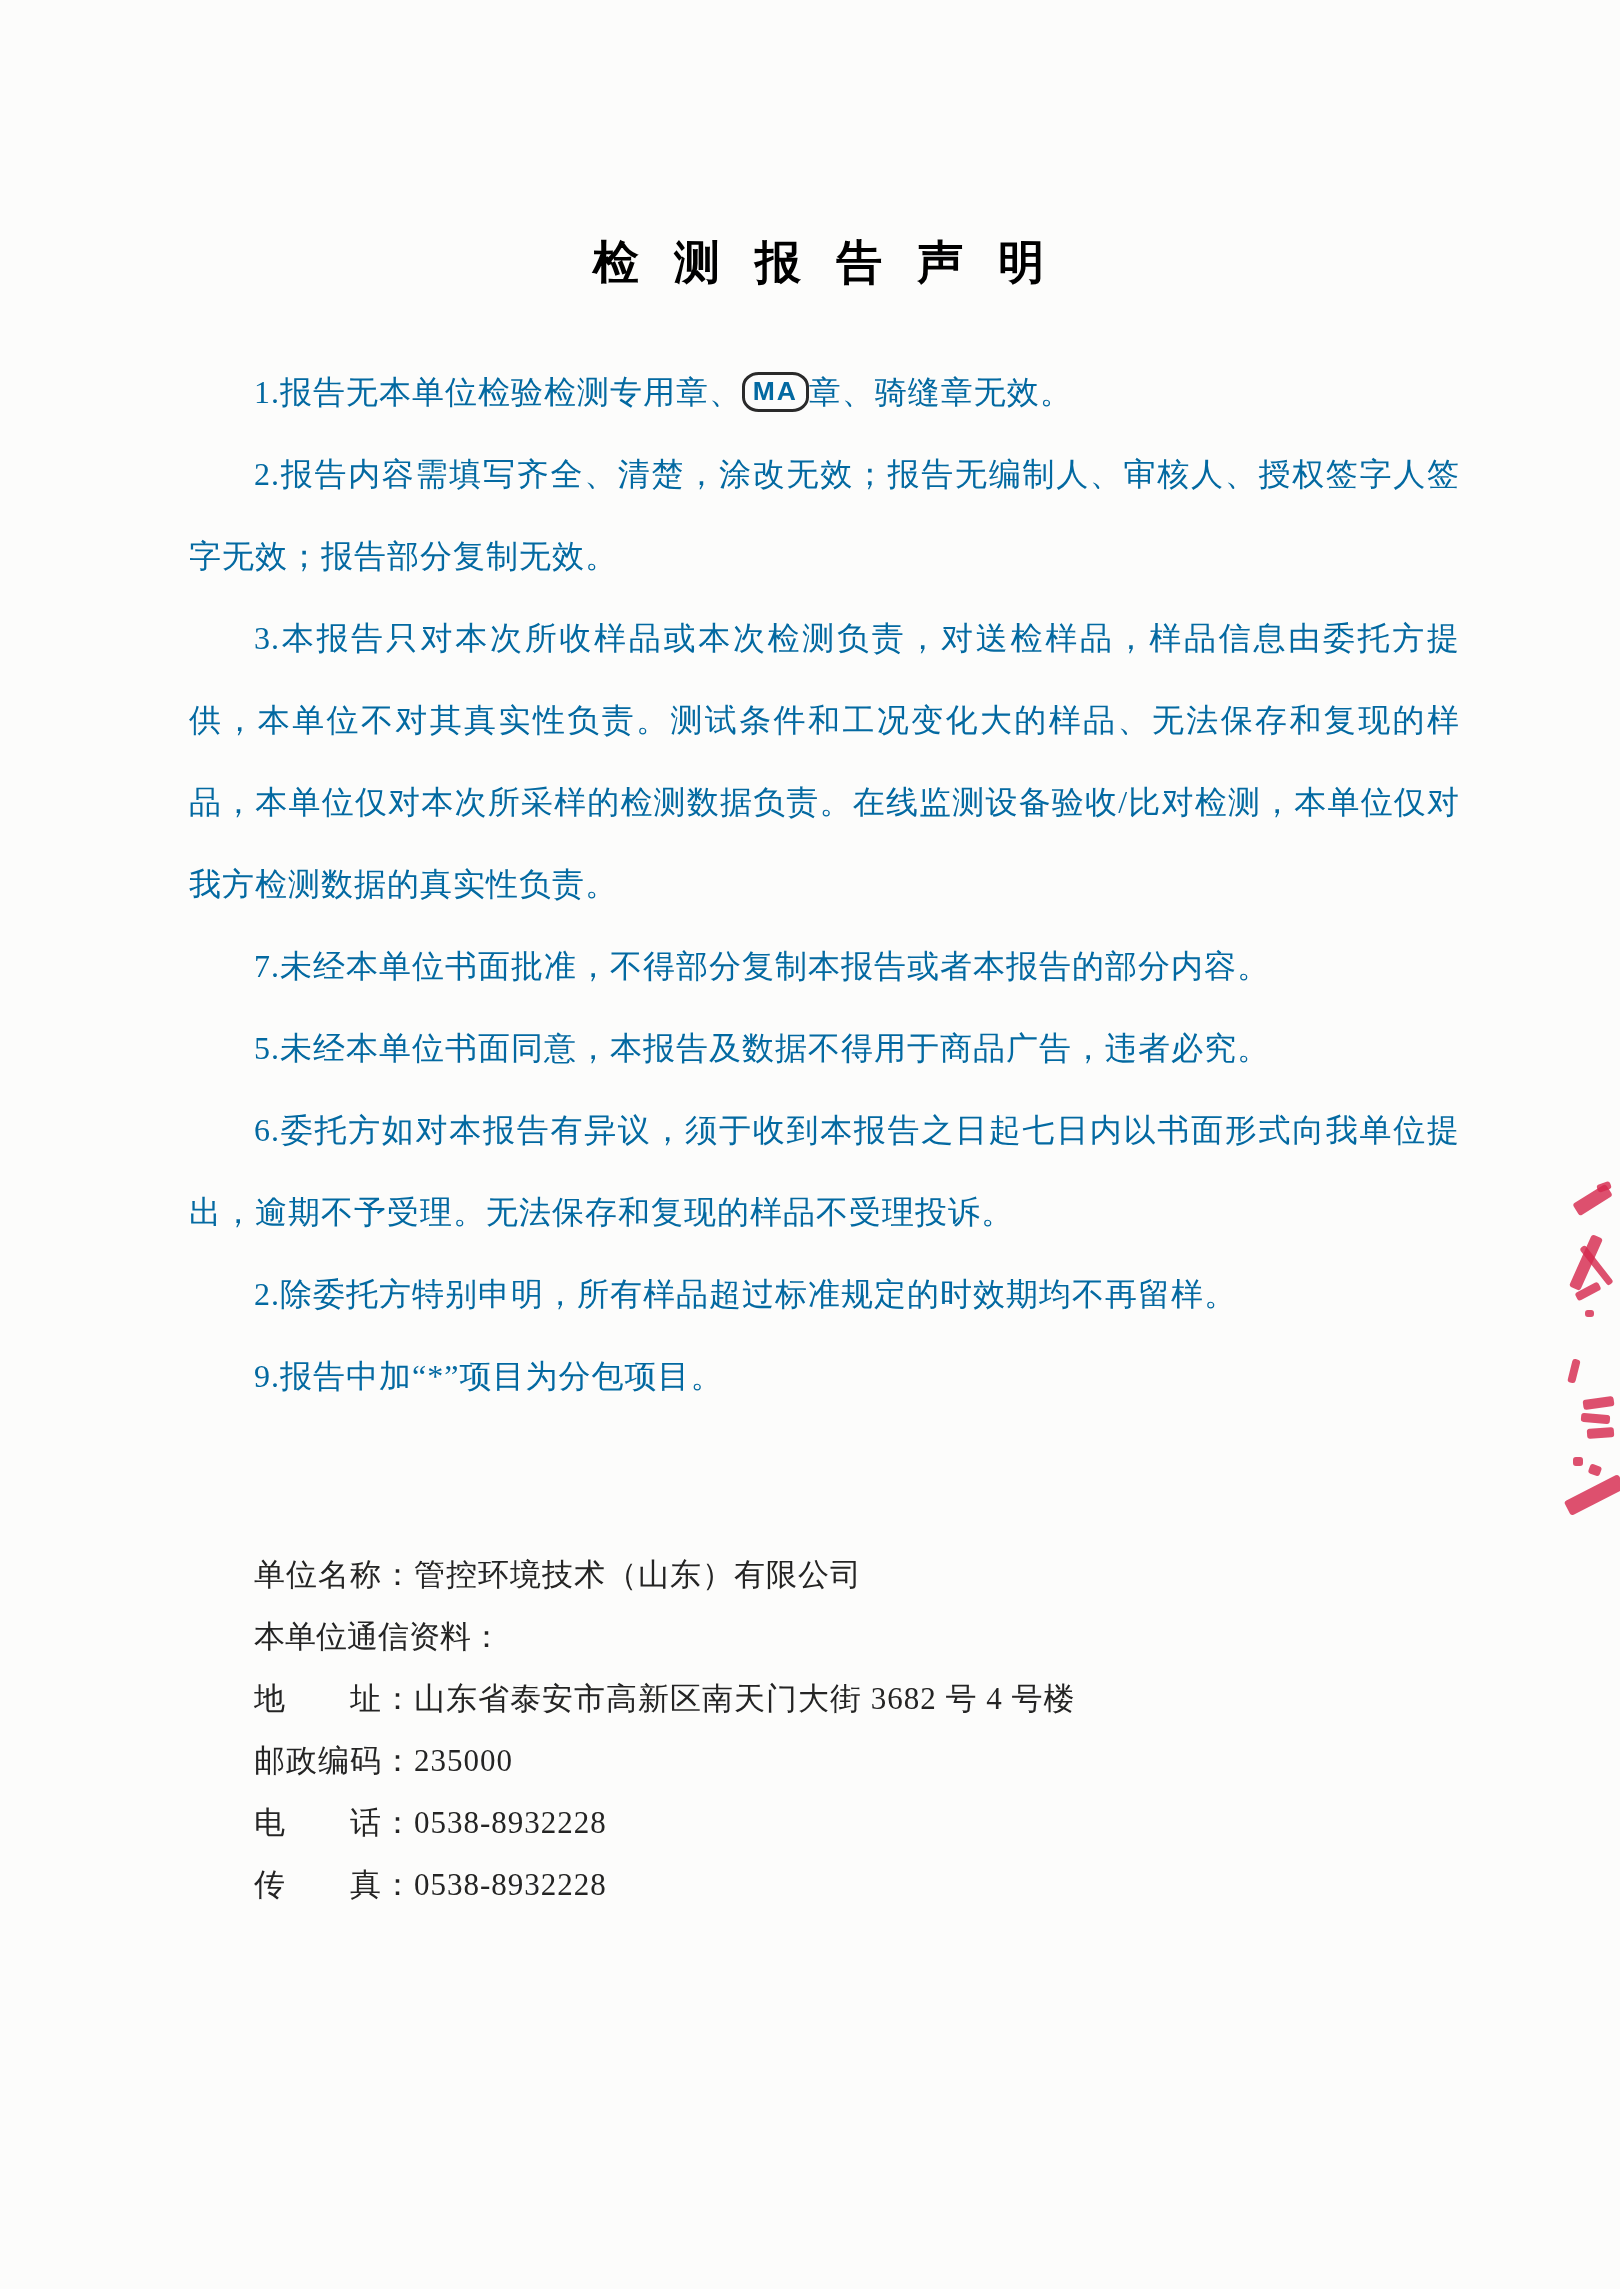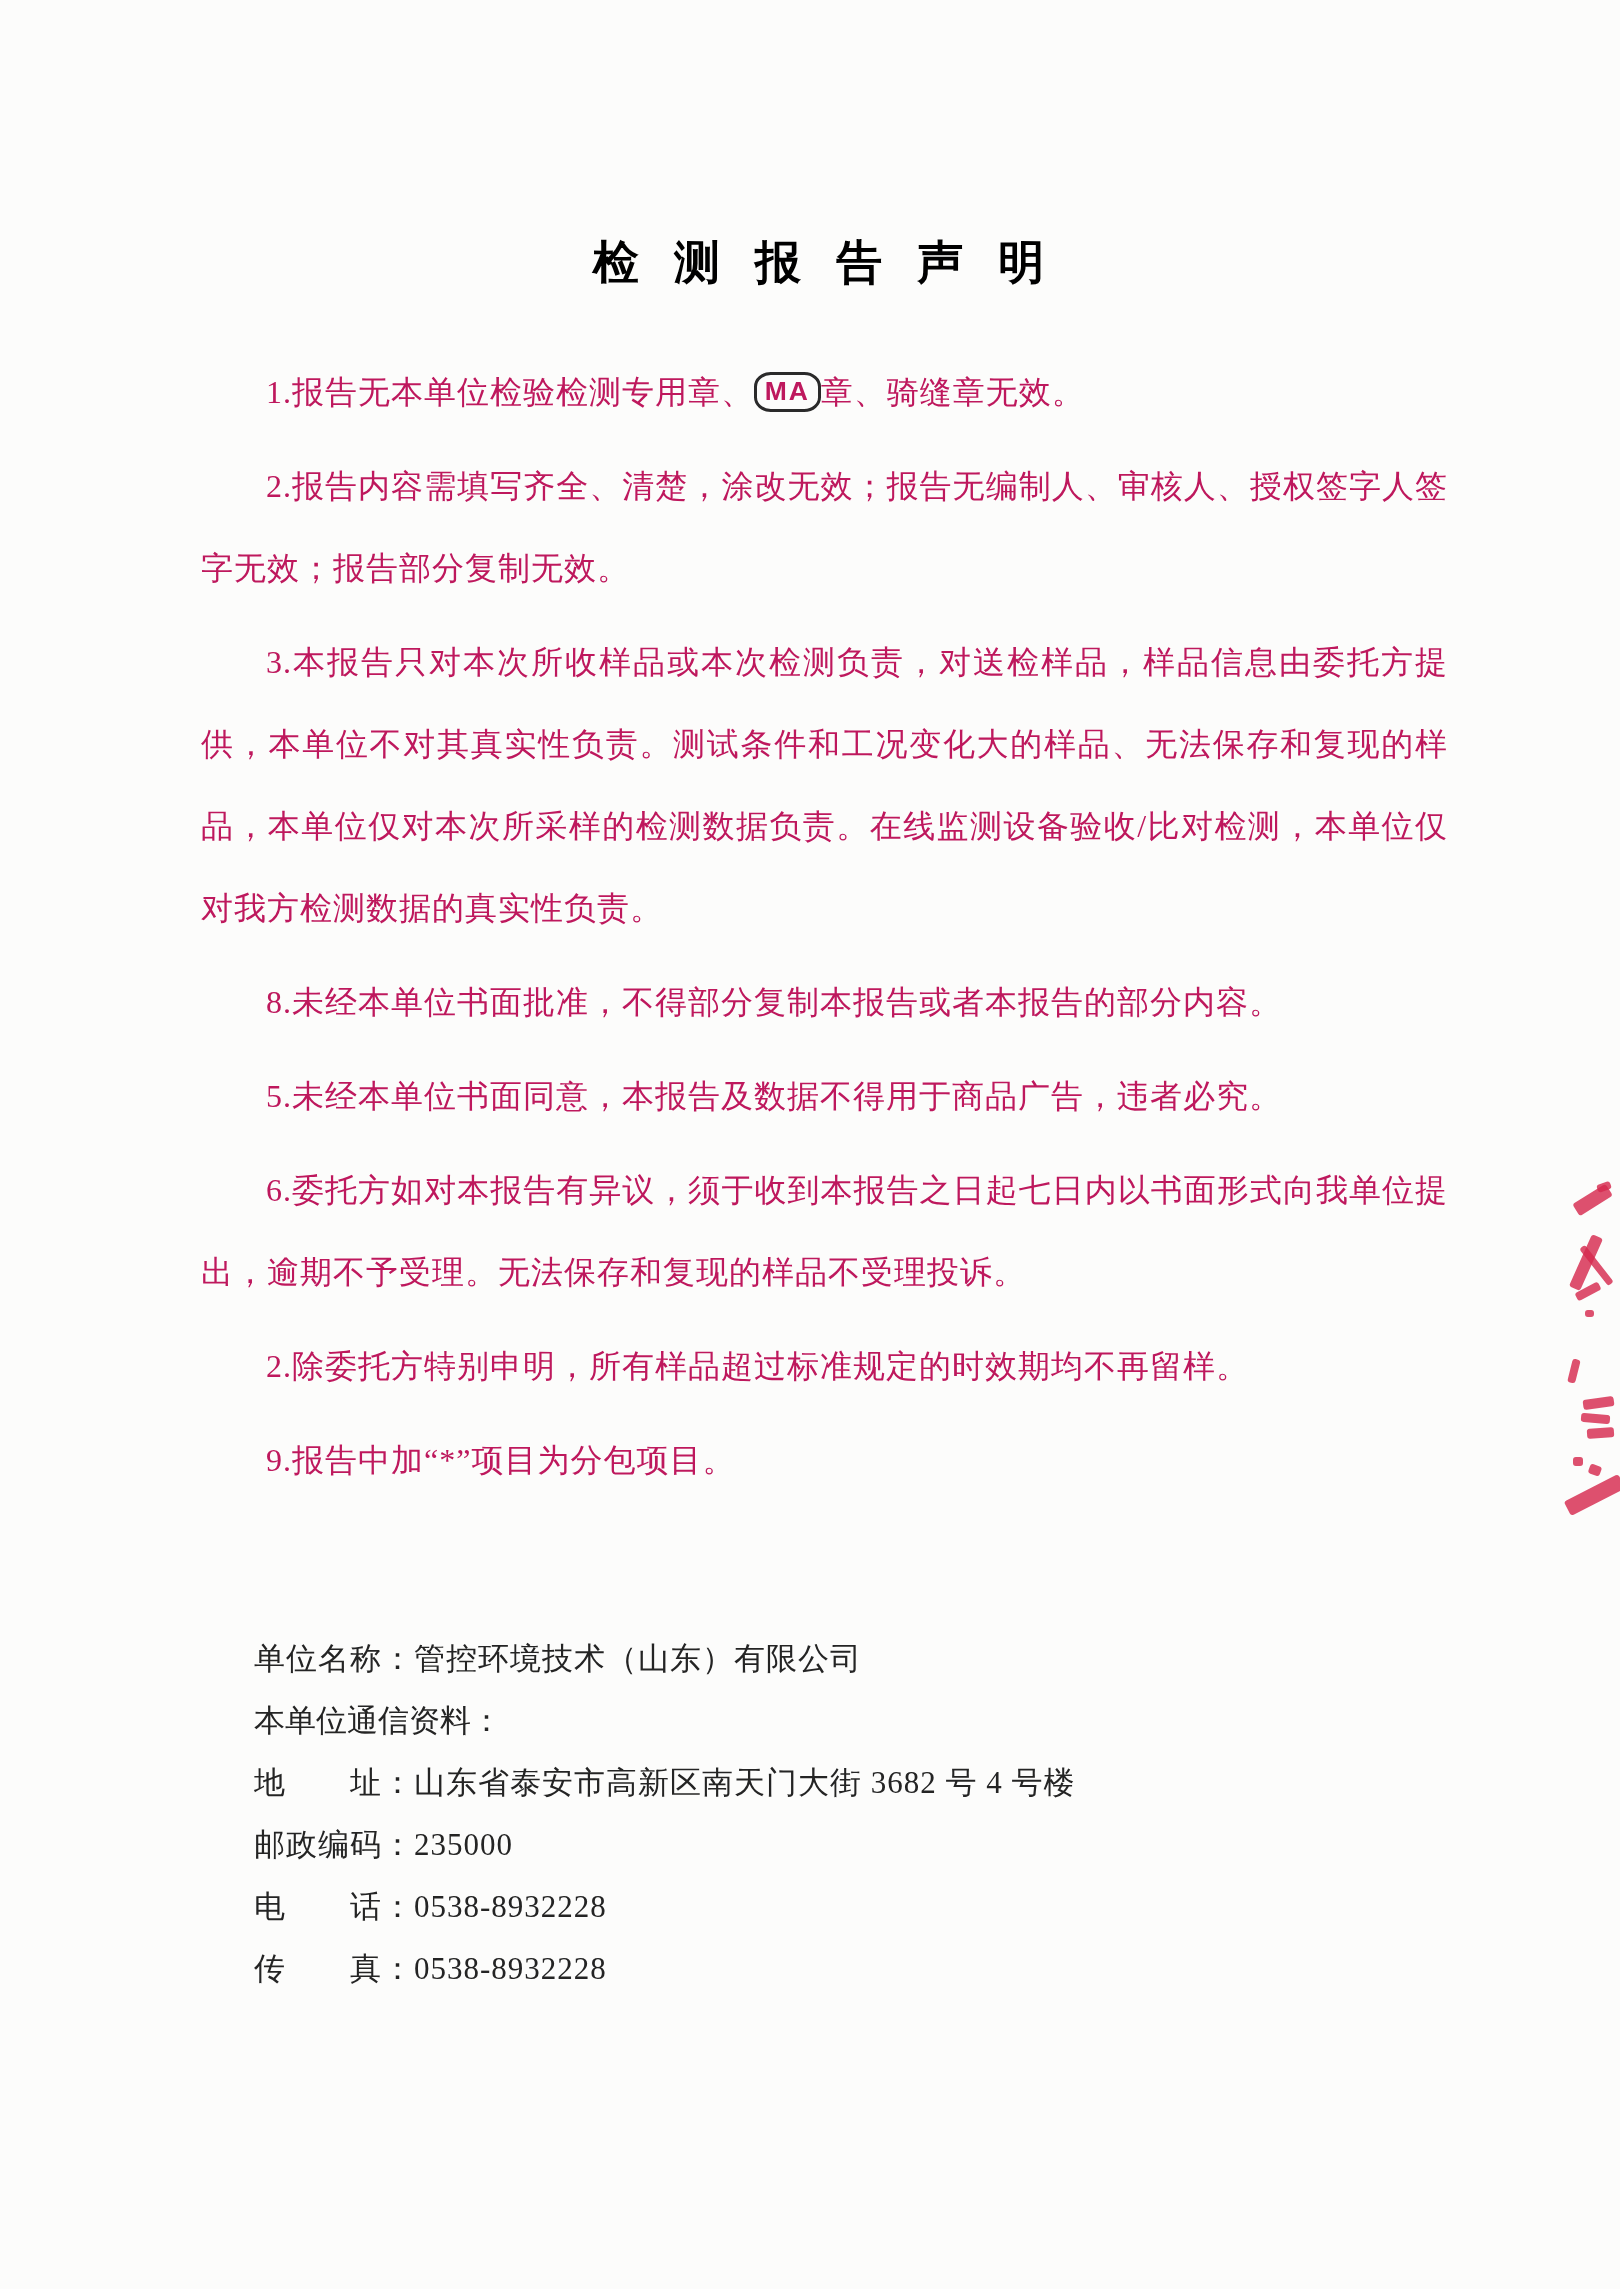--- a/index.html
+++ b/index.html
@@ -17,27 +17,27 @@
     margin:0;
     text-align:center;
     font-size:46px;
     font-weight:bold;
     letter-spacing:11.8px;
     line-height:55px;
     color:#000000;
   }
   .statements{margin-top:61px;}
   .statements p{
-    margin:12px;
+    margin:0;
     font-size:32px;
     line-height:82px;
     text-align:justify;
     text-indent:65px;
     letter-spacing:1px;
-    color:#be185d;
+    color:#0369a1;
   }
   .cma{
     display:inline-block;
     font-family:"Liberation Sans","DejaVu Sans",sans-serif;
     font-weight:bold;
     font-size:26.5px;
     line-height:31px;
     border:3.9px solid #2a2a2a;
     border-radius:16.7px/14.7px;
     padding:1px 7.8px 2px 7.8px;
@@ -85,21 +85,21 @@
 
 <div class="page">
   <div class="doc">
 
     <h1 class="title">检 测 报 告 声 明</h1>
 
     <div class="statements">
       <p><span>1.报告无本单位检验检测专用章、</span><span class="cma">MA</span><span>章、骑缝章无效。</span></p>
       <p>2.报告内容需填写齐全、清楚，涂改无效；报告无编制人、审核人、授权签字人签字无效；报告部分复制无效。</p>
       <p>3.本报告只对本次所收样品或本次检测负责，对送检样品，样品信息由委托方提供，本单位不对其真实性负责。测试条件和工况变化大的样品、无法保存和复现的样品，本单位仅对本次所采样的检测数据负责。在线监测设备验收/比对检测，本单位仅对我方检测数据的真实性负责。</p>
-      <p>8.未经本单位书面批准，不得部分复制本报告或者本报告的部分内容。</p>
+      <p>7.未经本单位书面批准，不得部分复制本报告或者本报告的部分内容。</p>
       <p>5.未经本单位书面同意，本报告及数据不得用于商品广告，违者必究。</p>
       <p>6.委托方如对本报告有异议，须于收到本报告之日起七日内以书面形式向我单位提出，逾期不予受理。无法保存和复现的样品不受理投诉。</p>
       <p>2.除委托方特别申明，所有样品超过标准规定的时效期均不再留样。</p>
       <p>9.报告中加“*”项目为分包项目。</p>
     </div>
 
     <div class="contact">
       <div class="row"><span class="label">单位名称：</span><span class="value">管控环境技术（山东）有限公司</span></div>
       <div class="row">本单位通信资料：</div>
       <div class="row"><span class="label">地　　址：</span><span class="value">山东省泰安市高新区南天门大街 3682 号 4 号楼</span></div>

